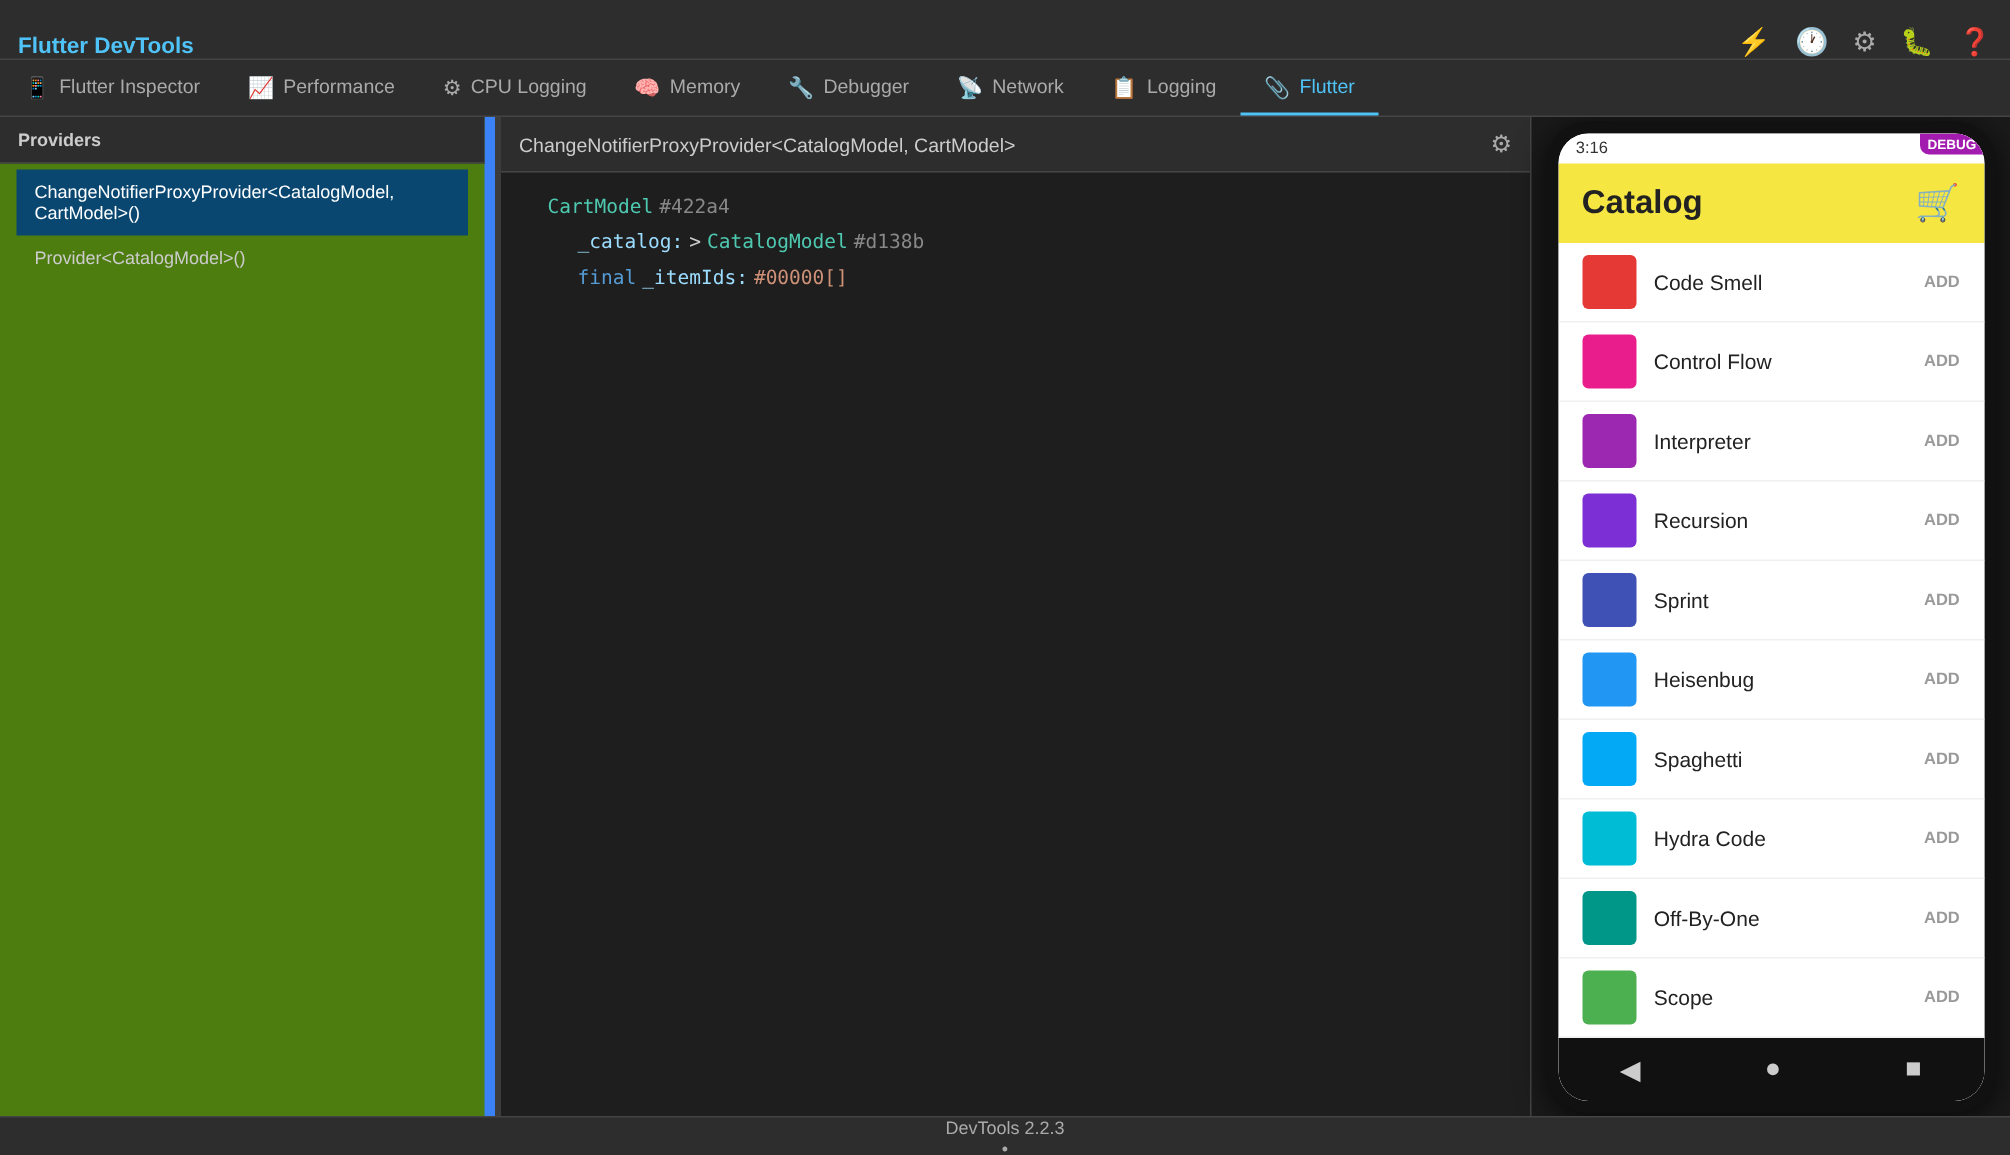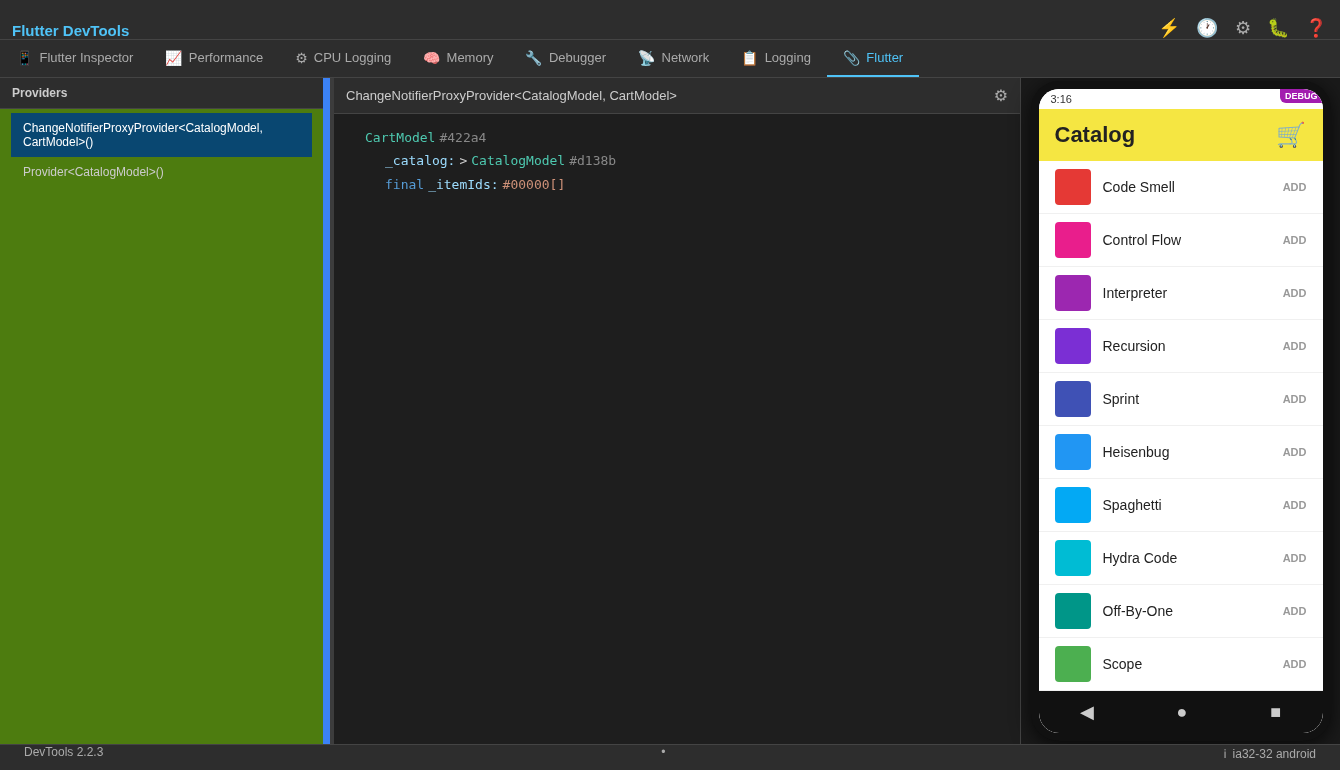--- a/index.html
+++ b/index.html
@@ -256,29 +256,30 @@
       border-bottom-right-radius: 20px;
     }
     .phone-nav-btn {
       color: #ccc;
       font-size: 18px;
     }
 
     
     .statusbar {
       display: flex;
-      align-items: flex-start;
+      align-items: center;
       justify-content: space-between;
       background: #2d2d2d;
       border-top: 1px solid #444;
       height: 26px;
-      padding: 0 24px;
+      padding: 0 12px;
       font-size: 12px;
       color: #aaa;
       flex-shrink: 0;
+      flex-direction: column;
     }
     .statusbar-right {
       display: flex;
       align-items: center;
       gap: 6px;
     }
 
     
     .debug-badge {
       position: absolute;

